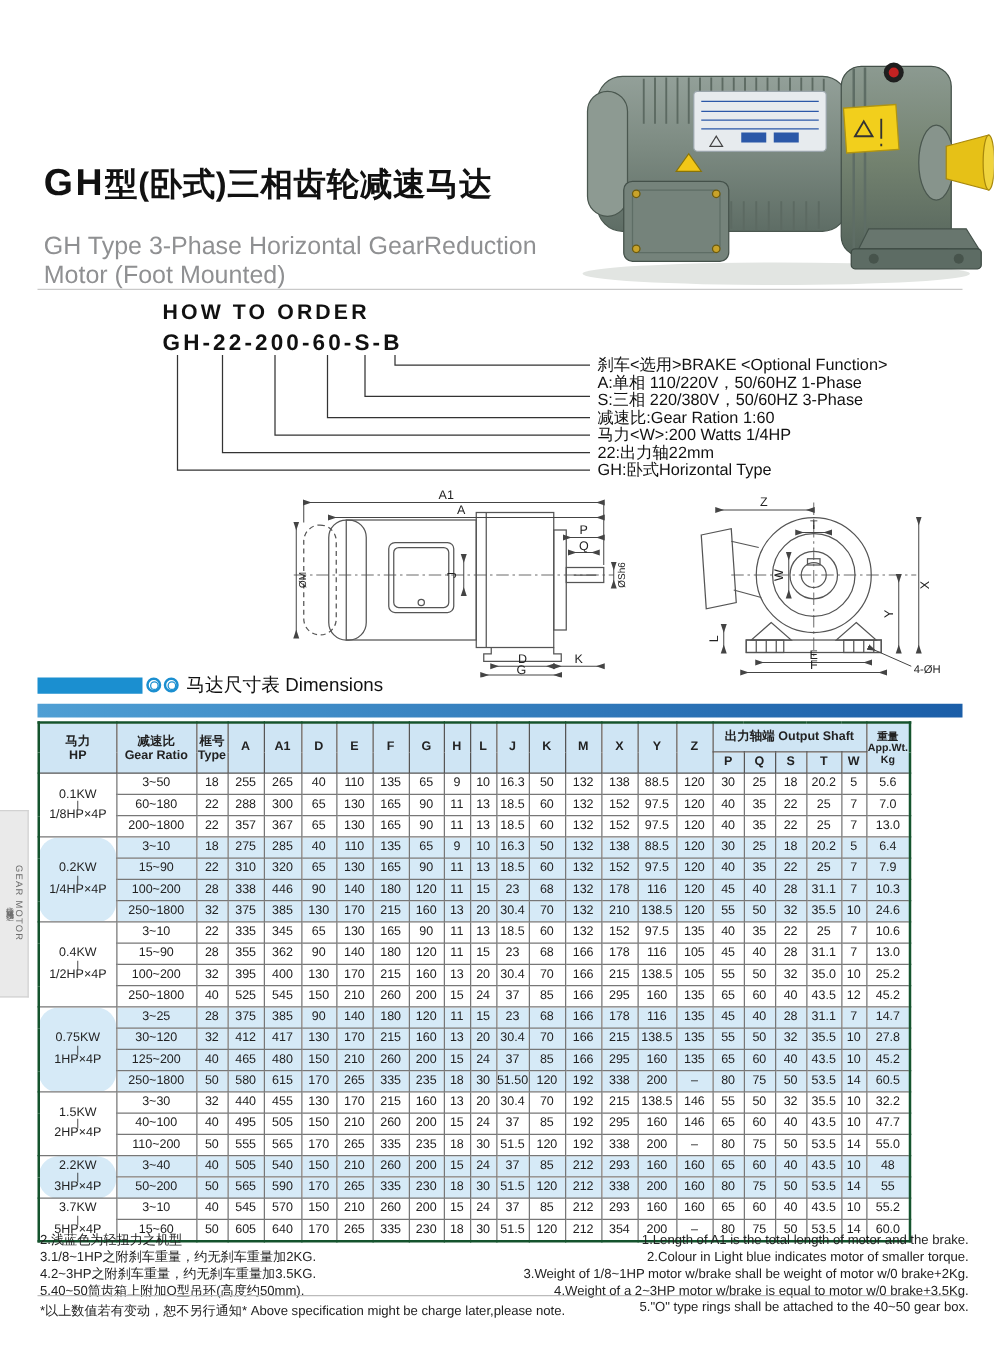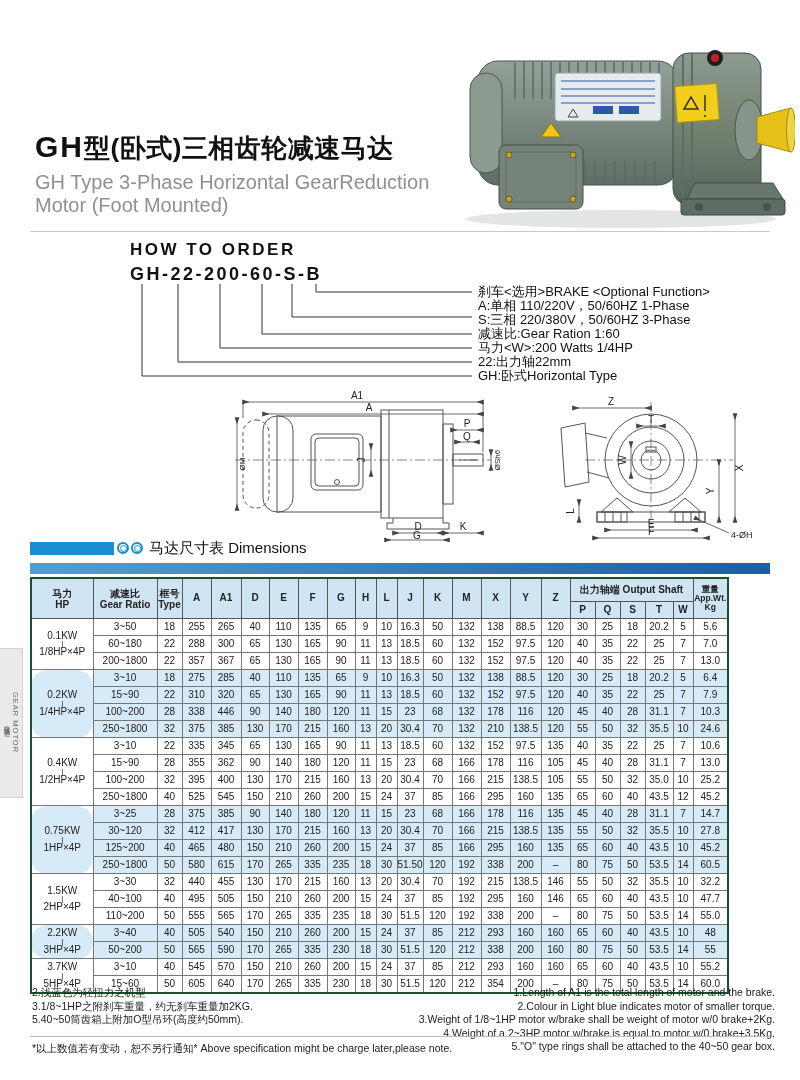--- a/index.html
+++ b/index.html
@@ -3,21 +3,21 @@
 <meta charset="utf-8">
 <style>
   html,body { margin:0; padding:0; background:#fff; }
   .page { position:relative; width:800px; height:1080px; background:#ffffff;
           font-family:"Liberation Sans", sans-serif; overflow:hidden; color:#1a1a1a; }
 
   
   .title-block { position:absolute; left:35px; top:126px; }
   .title-zh { font-weight:bold; font-size:26px; letter-spacing:0.5px; color:#111; line-height:42px; }
   .title-zh .gh { font-size:30px; letter-spacing:2px; font-weight:900; }
-  .subtitle { font-size:20px; color:#8f9092; line-height:23px; margin-top:2px; }
+  .subtitle { font-size:20px; color:#8f9092; line-height:23px; margin-top:18px; }
 
   .top-divider { position:absolute; left:30px; top:231px; width:740px; height:1px; background:#c9c9c9; }
 
   
   .section-header { position:absolute; left:30px; top:538px; height:20px; display:flex; align-items:center; }
   .section-bar { width:84px; height:13px; background:#1b8fd0; margin-right:3px; }
   .ring { width:12px; height:12px; border:2px solid #1b8fd0; border-radius:50%; box-sizing:border-box;
           display:inline-flex; align-items:center; justify-content:center; margin-right:2px; }
   .ring::after { content:""; width:5px; height:5px; border:1.5px solid #1b8fd0; border-radius:50%; }
   .section-title { font-size:15px; color:#111; margin-left:4px;text-align:center; }
@@ -889,20 +889,21 @@
             <td>14</td>
             <td>60.0</td>
           </tr>
         </tbody>
     </table>
   </div>
 
   <div class="notes zh">
       <div>2.浅蓝色为轻扭力之机型</div>
       <div>3.1/8~1HP之附刹车重量，约无刹车重量加2KG.</div>
+      <div>4.2~3HP之附刹车重量，约无刹车重量加3.5KG.</div>
       <div>5.40~50筒齿箱上附加O型吊环(高度约50mm).</div>
     </div>
   <div class="notes en">
       <div>1.Length of A1 is the total length of motor and the brake.</div>
       <div>2.Colour in Light blue indicates motor of smaller torque.</div>
       <div>3.Weight of 1/8~1HP motor w/brake shall be weight of motor w/0 brake+2Kg.</div>
       <div>4.Weight of a 2~3HP motor w/brake is equal to motor w/0 brake+3.5Kg.</div>
       <div>5."O" type rings shall be attached to the 40~50 gear box.</div>
     </div>
   <div class="notes-rule"></div>

